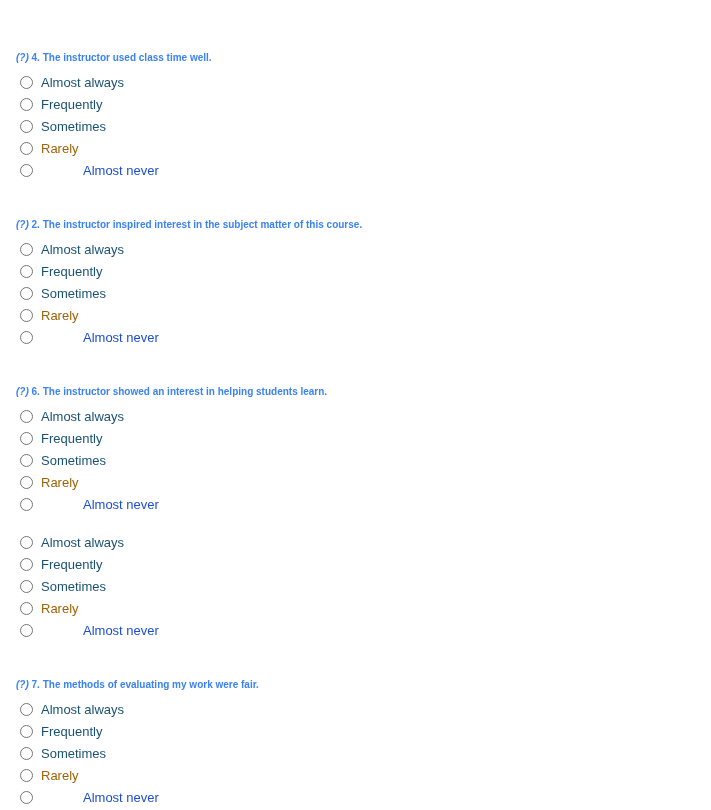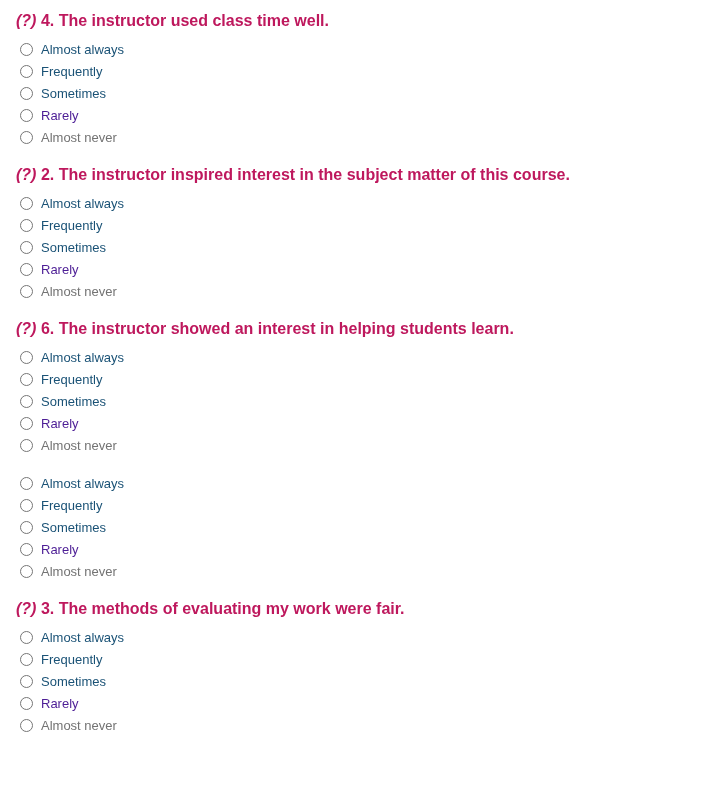--- a/index.html
+++ b/index.html
@@ -12,46 +12,47 @@
       font-size: 13px;
       background: #fff;
       color: #000;
       padding: 12px 16px;
       width: 711px;
     }
     .question-block {
       margin-bottom: 20px;
     }
     .question-label {
-      font-size: 16px;
+      font-size: 10px;
       font-weight: bold;
       margin-bottom: 10px;
-      color: #be185d;
+      color: #3b82f6;
+      margin-top: 40px;
     }
     .options-list {
       list-style: none;
       padding-left: 4px;
     }
     .options-list li {
       display: flex;
       align-items: center;
       margin-bottom: 4px;
       min-height: 18px;
     }
     .options-list li input[type="radio"] {
       margin-right: 8px;
       flex-shrink: 0;
       cursor: pointer;
       accent-color: #666;
     }
     .option-almost-always { color: #1a5276; }
     .option-frequently { color: #1a5276; }
     .option-sometimes { color: #1a5276; }
-    .option-rarely { color: #4c1d95; }
-    .option-almost-never { color: #737373; }
+    .option-rarely { color: #a16207; }
+    .option-almost-never { color: #1d4ed8; margin-left: 42px; }
   </style>
 </head>
 <body>
 
 <div id="survey-container">
     <div class="question-block">
       <div class="question-label"><span style="font-style: italic; font-weight: bold;">(?) </span><span>4. The instructor used class time well.</span></div>
       <ul class="options-list">
         <li>
           <input type="radio" name="q4" value="almost_always" style="">
@@ -143,21 +144,21 @@
           <input type="radio" name="q7" value="rarely" style="">
           <label class="option-rarely" style="cursor: pointer;">Rarely</label>
         </li>
         <li>
           <input type="radio" name="q7" value="almost_never" style="">
           <label class="option-almost-never" style="cursor: pointer;">Almost never</label>
         </li>
       </ul>
     </div>
     <div class="question-block">
-      <div class="question-label"><span style="font-style: italic; font-weight: bold;">(?) </span><span>3. The methods of evaluating my work were fair.</span></div>
+      <div class="question-label"><span style="font-style: italic; font-weight: bold;">(?) </span><span>7. The methods of evaluating my work were fair.</span></div>
       <ul class="options-list">
         <li>
           <input type="radio" name="q8" value="almost_always" style="">
           <label class="option-almost-always" style="cursor: pointer;">Almost always</label>
         </li>
         <li>
           <input type="radio" name="q8" value="frequently" style="">
           <label class="option-frequently" style="cursor: pointer;">Frequently</label>
         </li>
         <li>

